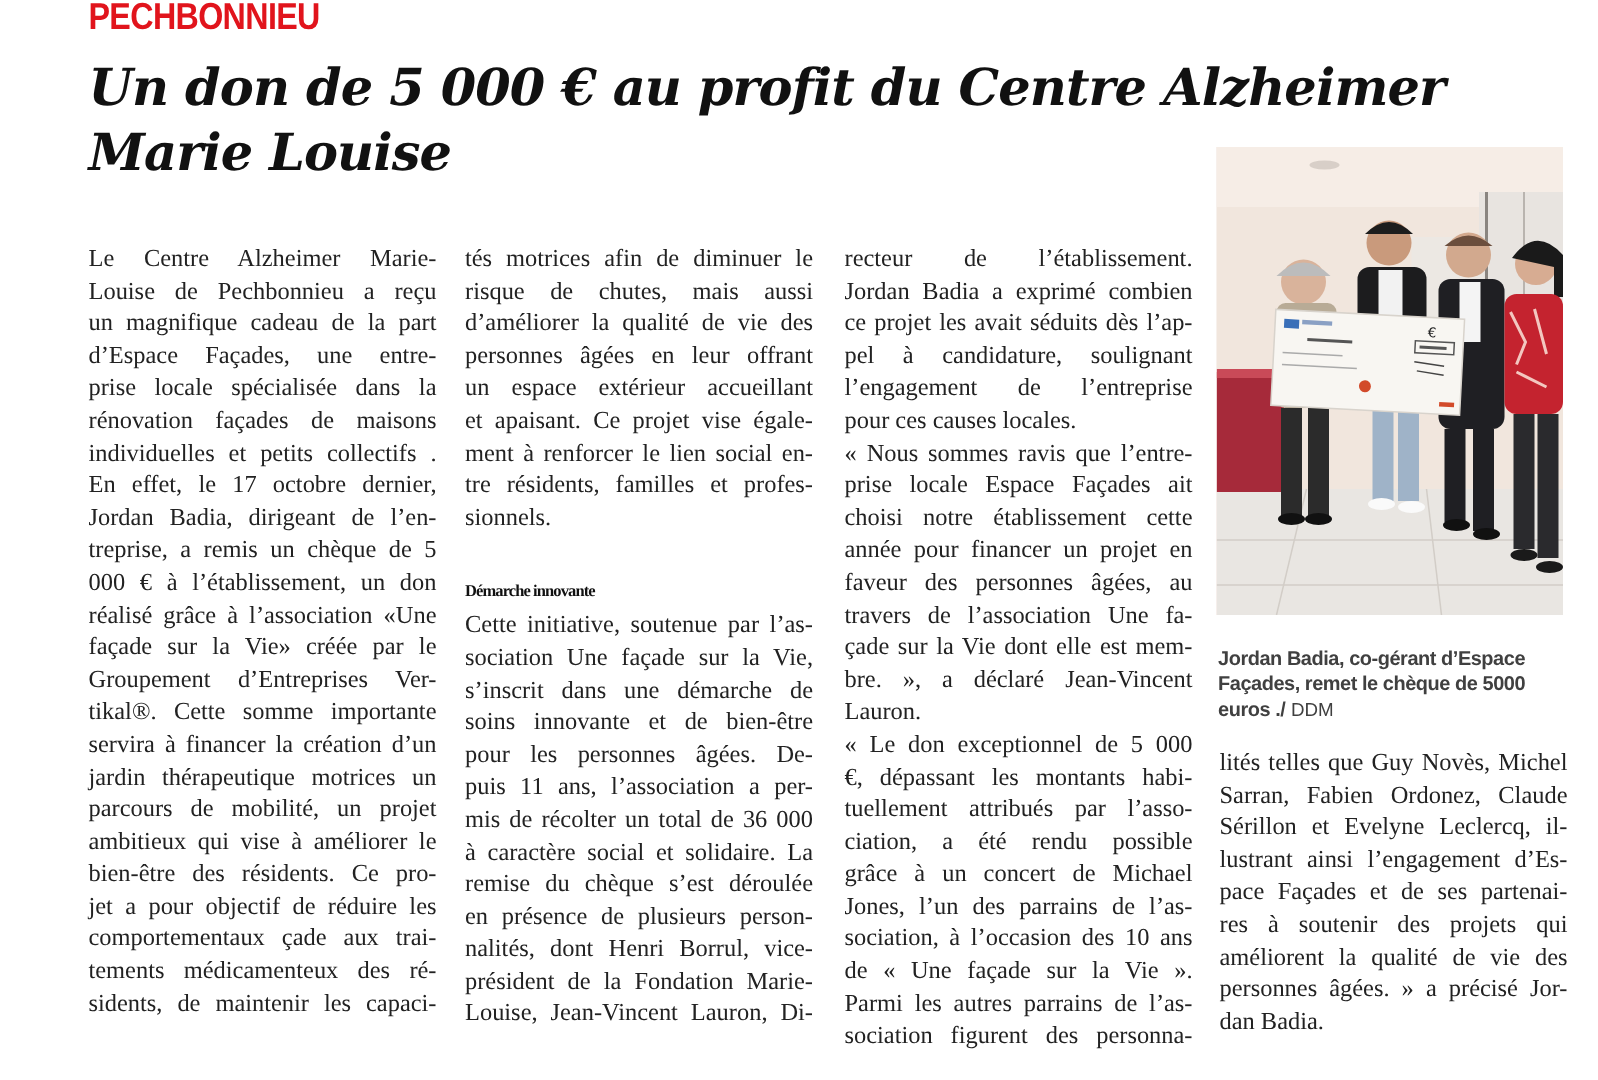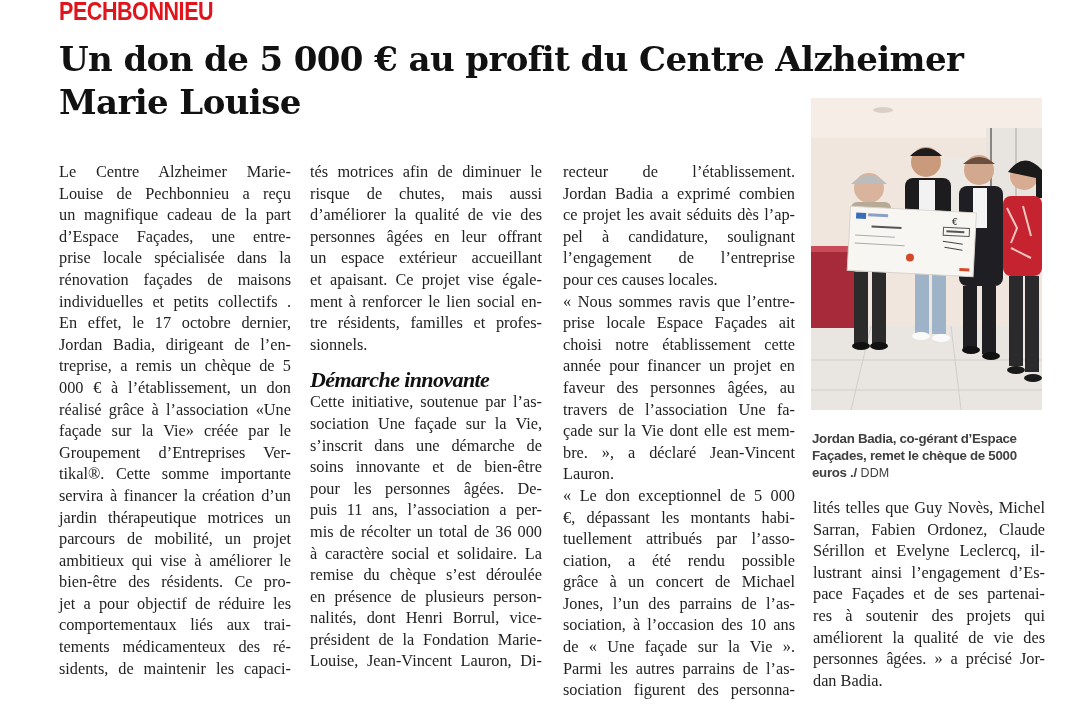--- a/index.html
+++ b/index.html
@@ -32,20 +32,21 @@
       left: 59px;
       top: 38px;
       width: 990px;
       margin: 0;
       font-family: "DejaVu Serif", serif;
       font-weight: bold;
       font-size: 34px;
       line-height: 43px;
       color: #111111;
       letter-spacing: -0.6px;
+      font-style: italic;
     }
     .col {
       position: absolute;
       top: 161px;
       width: 232px;
       font-family: "Liberation Serif", serif;
       font-size: 16.3px;
       line-height: 21.6px;
       color: #222;
     }
@@ -60,27 +61,26 @@
       text-align-last: left;
     }
     .col1 { left: 59px; }
     .col2 { left: 310px; }
     .col3 { left: 563px; }
     .col4 { left: 813px; top: 497px; }
     .subhead {
       display: block;
       font-family: "Liberation Serif", serif;
       font-weight: bold;
-      font-size: 22px;
+      font-size: 11px;
       letter-spacing: -0.6px;
       color: #111;
-      margin-top: 14px;
+      margin-top: 28px;
       height: 22px;
       line-height: 22px;
-      font-style: italic;
     }
     .photo {
       position: absolute;
       left: 811px;
       top: 98px;
       width: 231px;
       height: 312px;
       overflow: hidden;
       background: #efe8e0;
     }
@@ -124,21 +124,21 @@
   <span class="line">réalisé grâce à l’association «Une</span>
   <span class="line">façade sur la Vie» créée par le</span>
   <span class="line">Groupement d’Entreprises Ver-</span>
   <span class="line">tikal®. Cette somme importante</span>
   <span class="line">servira à financer la création d’un</span>
   <span class="line">jardin thérapeutique motrices un</span>
   <span class="line">parcours de mobilité, un projet</span>
   <span class="line">ambitieux qui vise à améliorer le</span>
   <span class="line">bien-être des résidents. Ce pro-</span>
   <span class="line">jet a pour objectif de réduire les</span>
-  <span class="line">comportementaux liés aux trai-</span>
+  <span class="line">comportementaux çade aux trai-</span>
   <span class="line">tements médicamenteux des ré-</span>
   <span class="line">sidents, de maintenir les capaci-</span>
 </div>
 
 <div class="col col2">
   <span class="line">tés motrices afin de diminuer le</span>
   <span class="line">risque de chutes, mais aussi</span>
   <span class="line">d’améliorer la qualité de vie des</span>
   <span class="line">personnes âgées en leur offrant</span>
   <span class="line">un espace extérieur accueillant</span>

